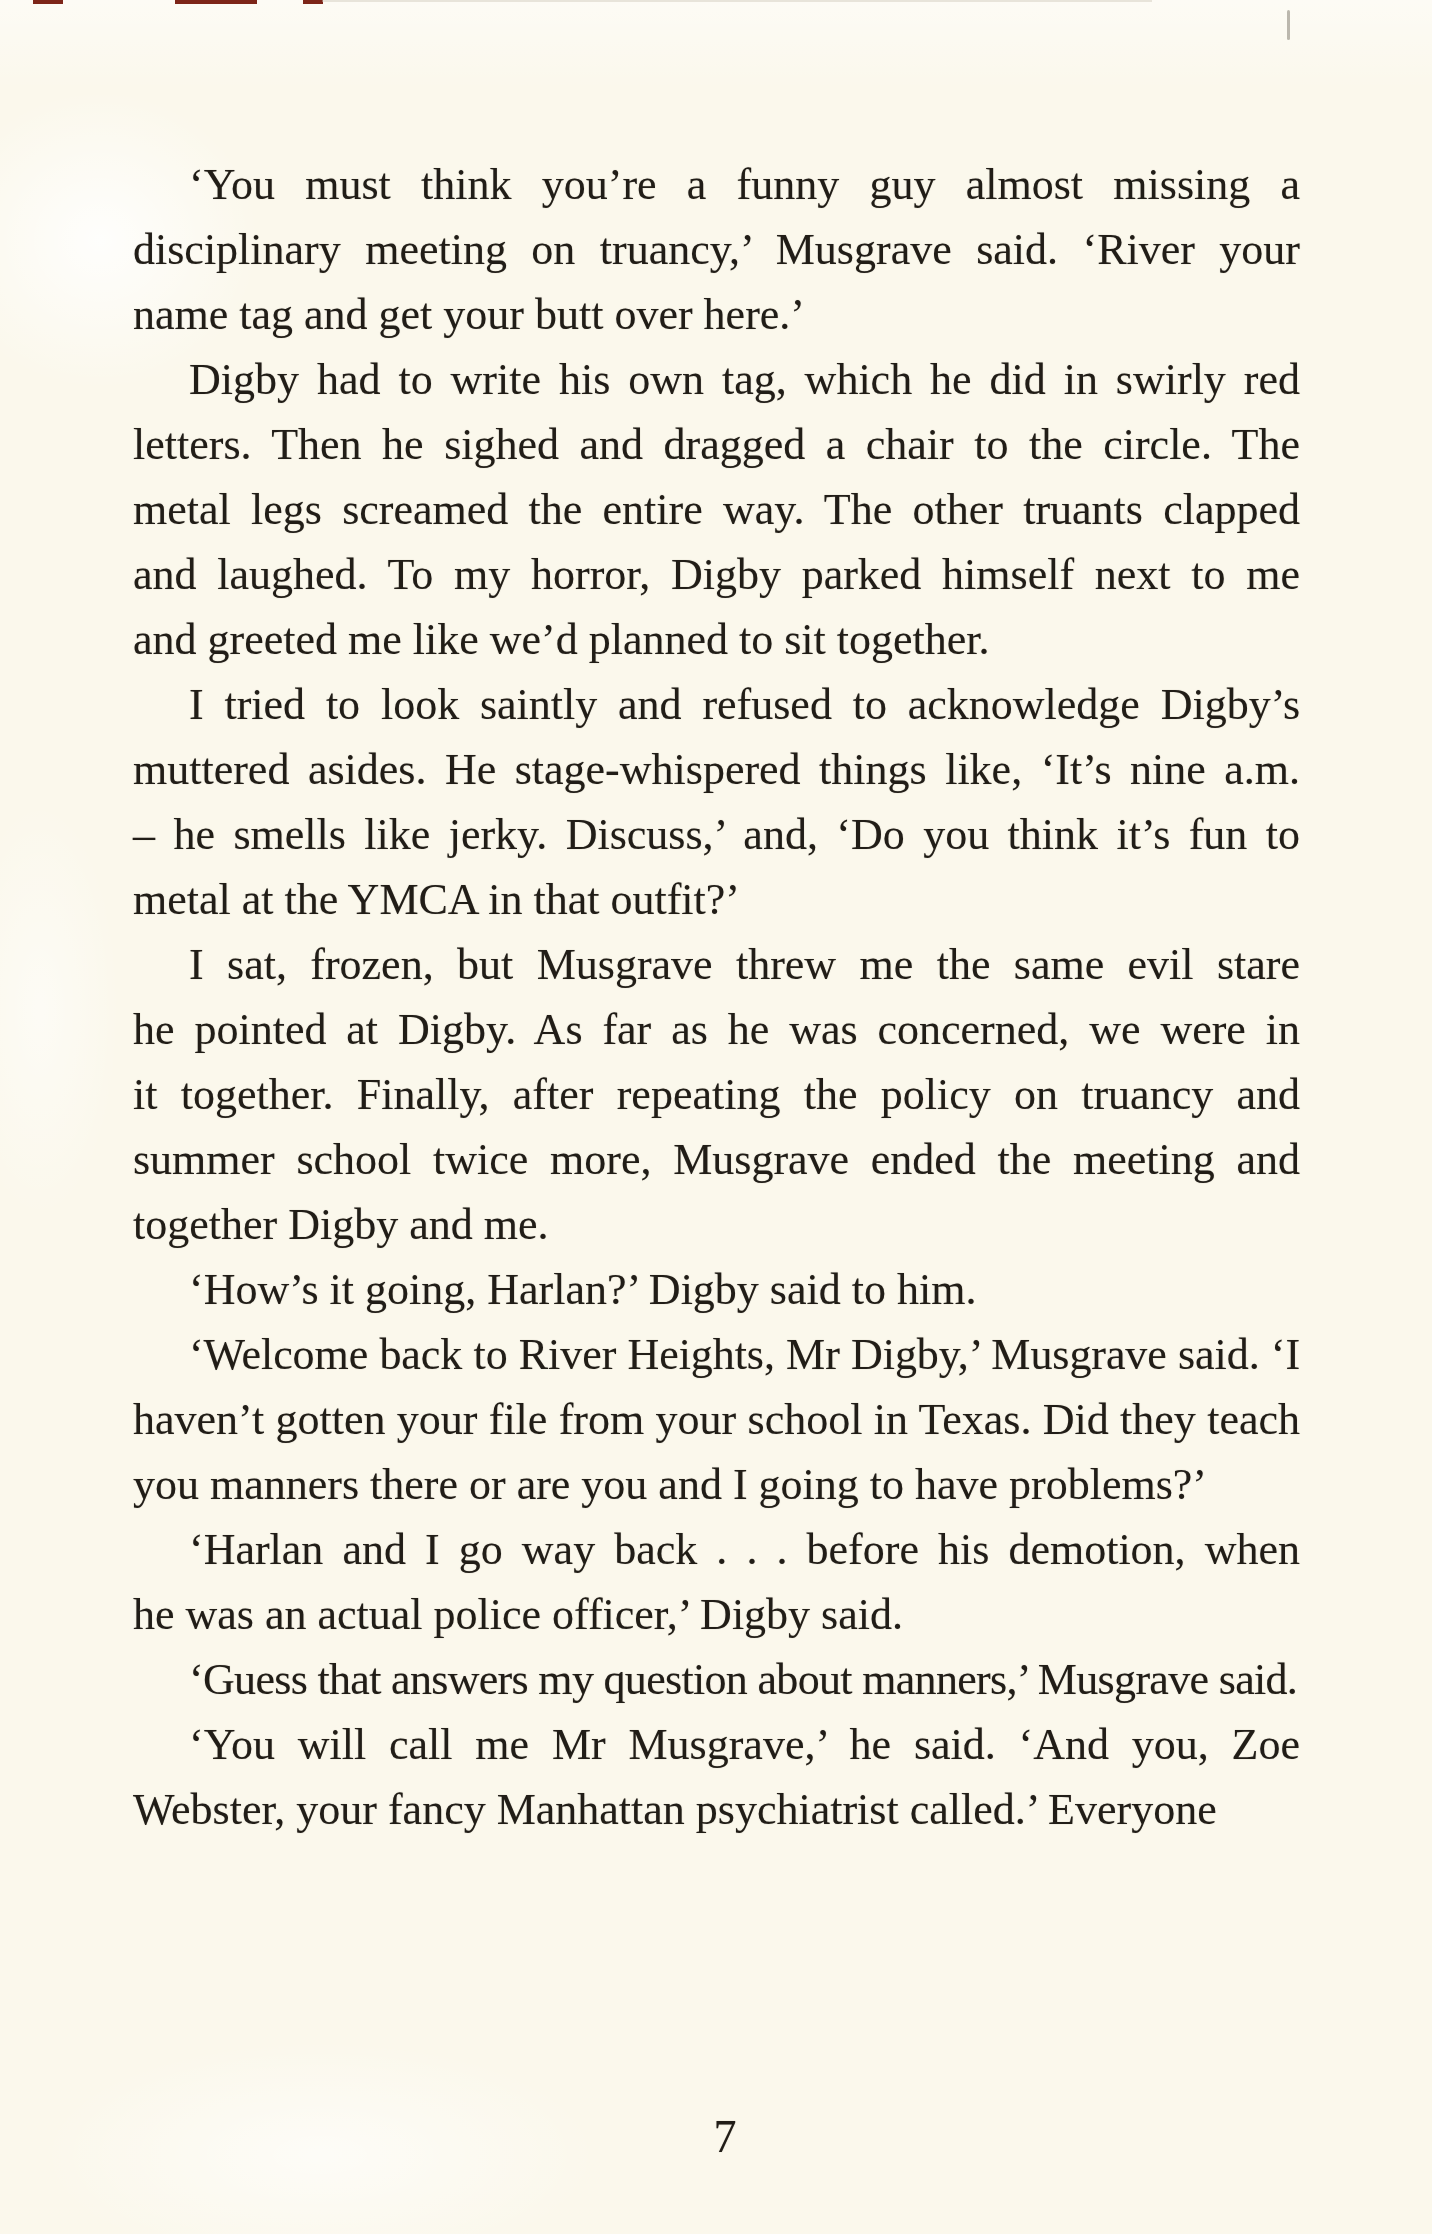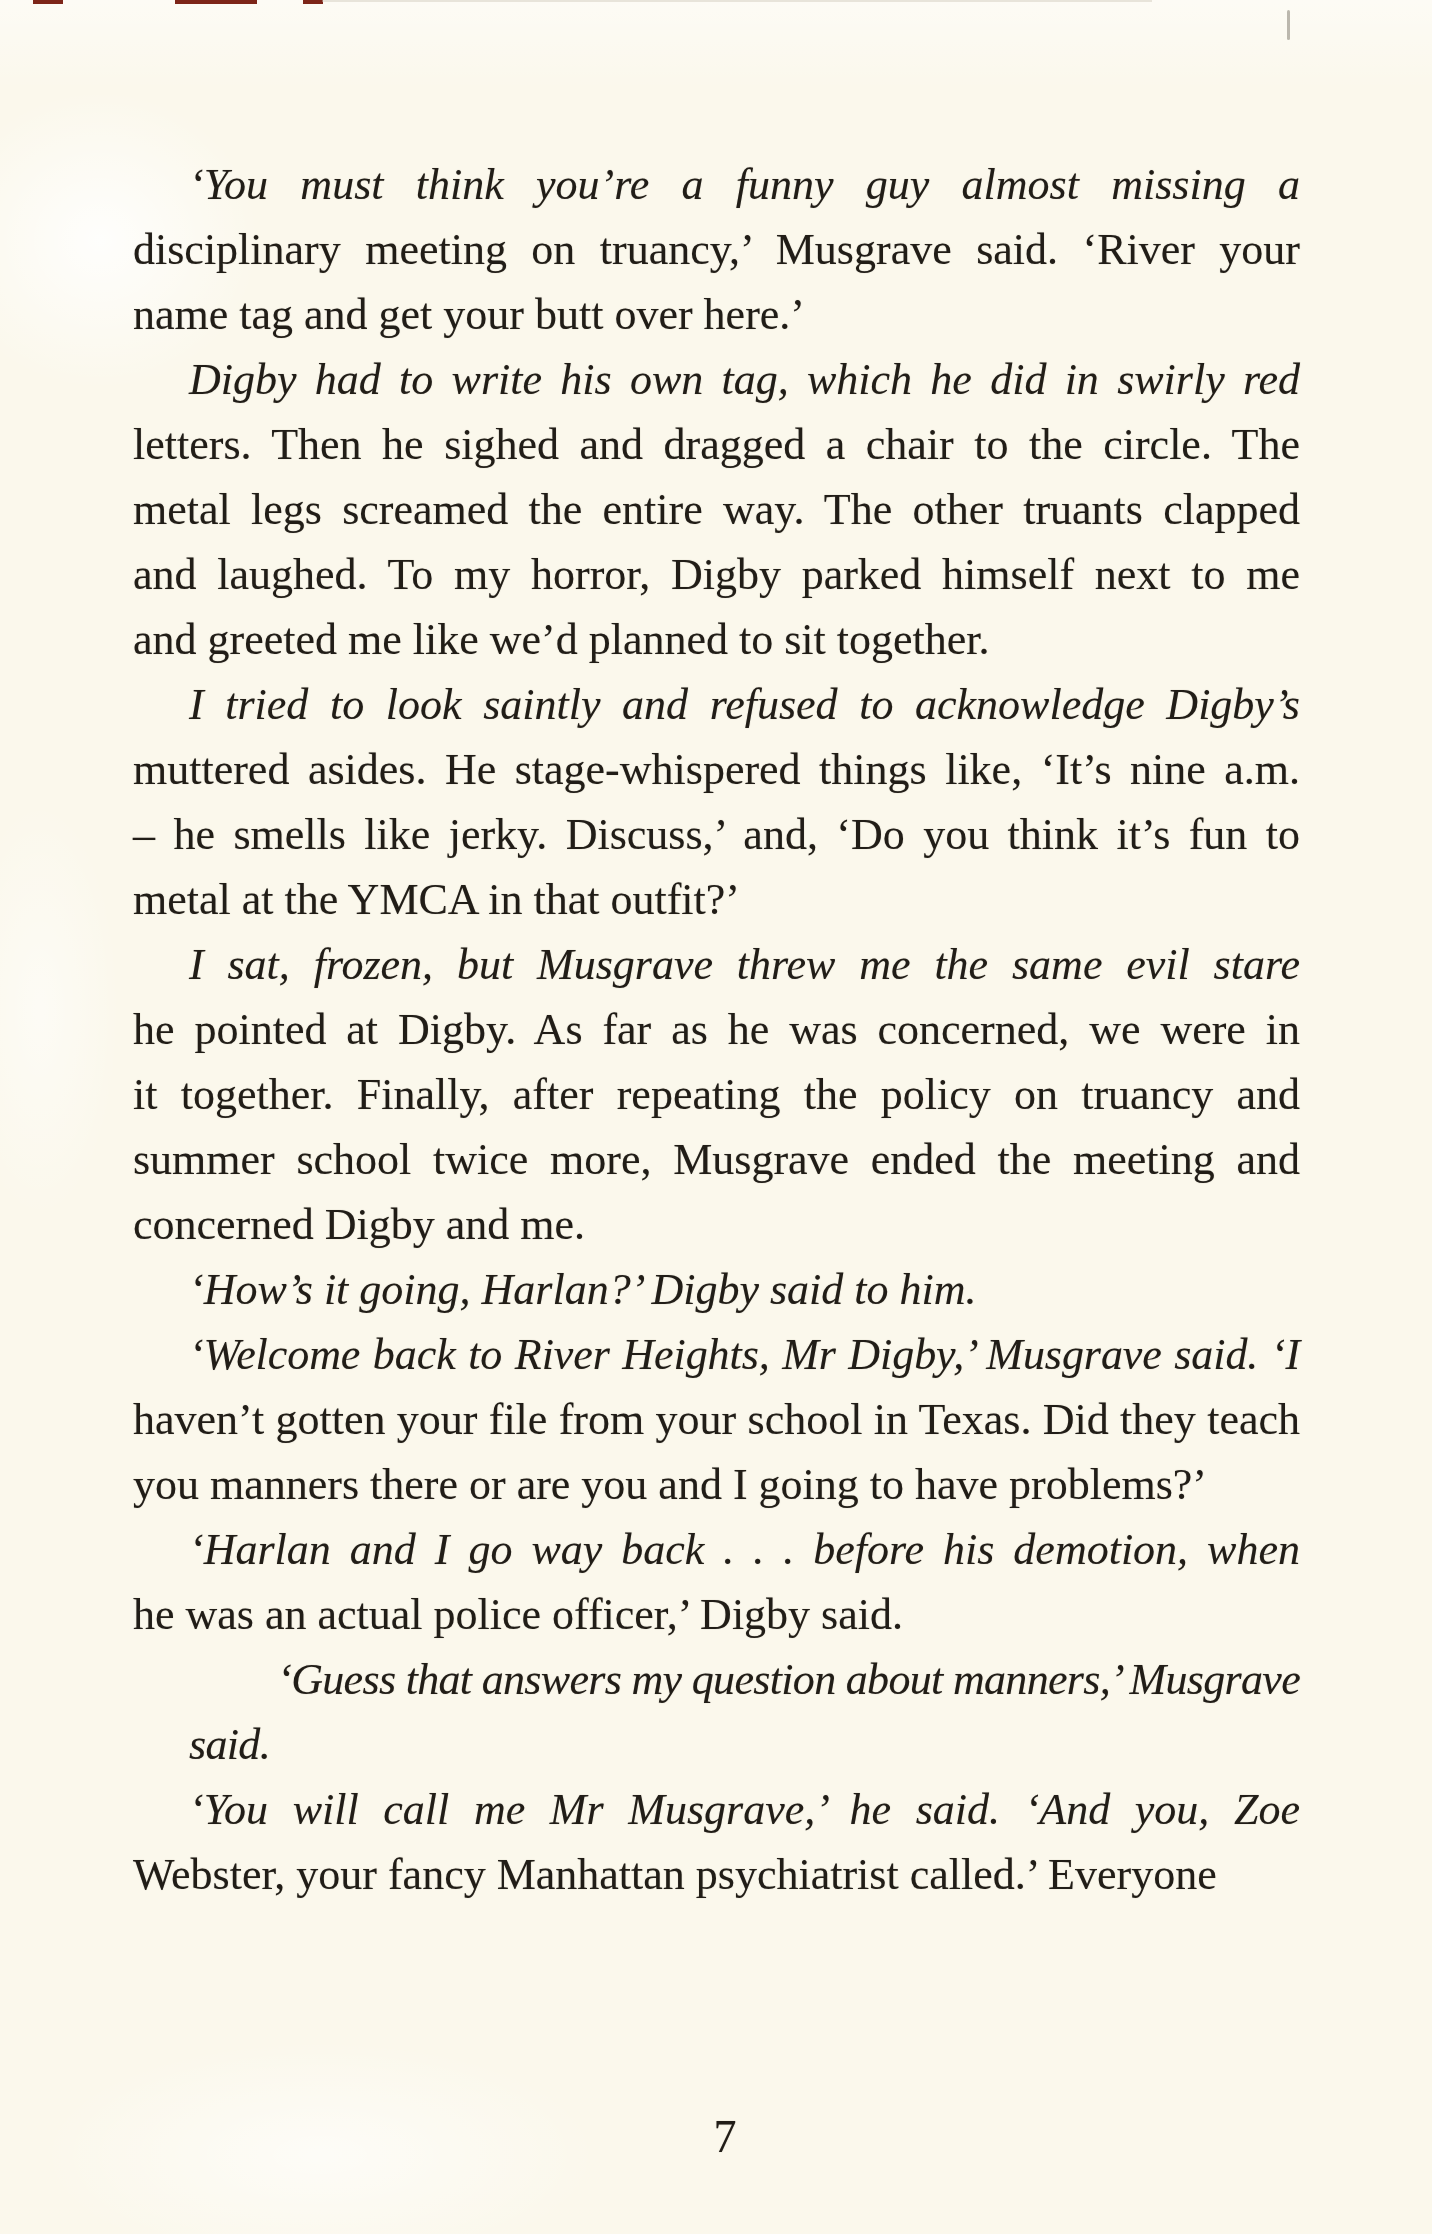--- a/index.html
+++ b/index.html
@@ -65,21 +65,21 @@
     font-size: 44px;
     line-height: 65px;
     color: #211d17;
     text-shadow: 0 0 1px rgba(33,29,23,0.35);
   }
   .para { margin: 0; padding: 0; }
   .line {
     text-align: justify;
     text-align-last: justify;
   }
-  .line.first { padding-left: 56px; font-style: italic; }
+  .line.first { padding-left: 56px; }
   .line.last {
     text-align: right;
     text-align-last: left;
   }
   .page-number {
     position: absolute;
     left: 0;
     top: 2104px;
     width: 1450px;
     text-align: center;
@@ -122,21 +122,21 @@
       <div class="line first" style="">I tried to look saintly and refused to acknowledge Digby’s</div>
       <div class="line" style="">muttered asides. He stage-whispered things like, ‘It’s nine a.m.</div>
       <div class="line" style="">– he smells like jerky. Discuss,’ and, ‘Do you think it’s fun to</div>
       <div class="line last" style="">metal at the YMCA in that outfit?’</div>
     </div>
     <div class="para">
       <div class="line first" style="">I sat, frozen, but Musgrave threw me the same evil stare</div>
       <div class="line" style="">he pointed at Digby. As far as he was concerned, we were in</div>
       <div class="line" style="">it together. Finally, after repeating the policy on truancy and</div>
       <div class="line" style="">summer school twice more, Musgrave ended the meeting and</div>
-      <div class="line last" style="">concerned Digby and me.</div>
+      <div class="line last" style="">together Digby and me.</div>
     </div>
     <div class="para">
       <div class="line first last" style="">‘How’s it going, Harlan?’ Digby said to him.</div>
     </div>
     <div class="para">
       <div class="line first" style="letter-spacing: -0.0666667px;">‘Welcome back to River Heights, Mr Digby,’ Musgrave said. ‘I</div>
       <div class="line" style="">haven’t gotten your file from your school in Texas. Did they teach</div>
       <div class="line last" style="">you manners there or are you and I going to have problems?’</div>
     </div>
     <div class="para">

